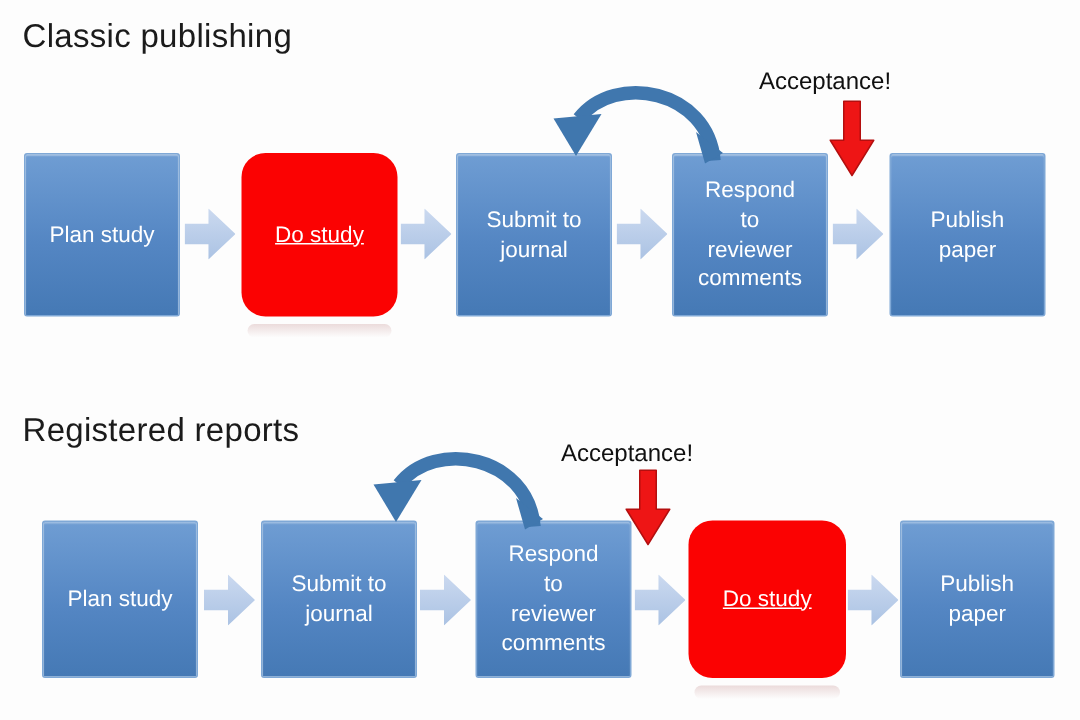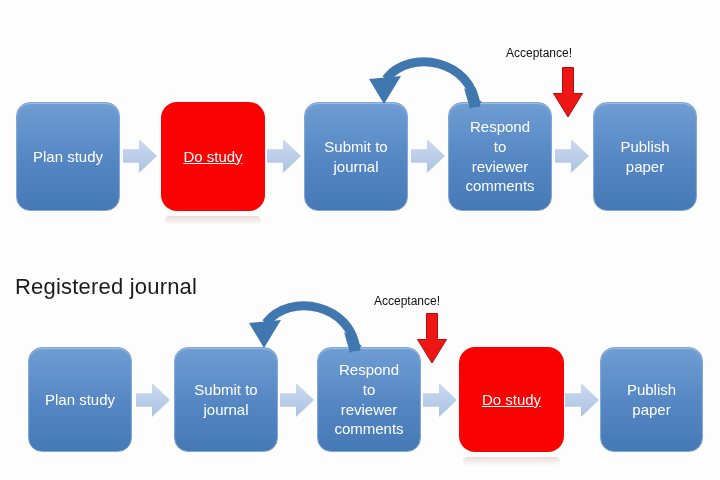--- a/index.html
+++ b/index.html
@@ -17,21 +17,21 @@
   }
   .title {
     position: absolute;
     font-size: 22px;
     letter-spacing: 0.2px;
     color: var(--title_text, #1b1b1b);
     white-space: nowrap;
   }
   .box {
     position: absolute;
-    border-radius: 14px;
+    border-radius: 2px;
     display: flex;
     align-items: center;
     justify-content: center;
     text-align: center;
     color: var(--box_text, #ffffff);
     font-size: 15px;
     line-height: 1.32;
     white-space: pre-line;
     padding: 2px 4px;
     box-sizing: border-box;
@@ -58,30 +58,31 @@
     height: 36px;
     background: linear-gradient(180deg, #ccdaf0 0%, var(--flow_arrow, #aac2e3) 100%);
     clip-path: polygon(0 31%, 47% 31%, 47% 3%, 100% 50%, 47% 97%, 47% 69%, 0 69%);
   }
   .loop, .redarrow {
     position: absolute;
     overflow: visible;
   }
   .acc {
     position: absolute;
-    font-size: 12px;
+    font-size: 16px;
     color: #101010;
     white-space: nowrap;
   }
 </style>
 </head>
 <body>
 
 <div class="canvas">
 
+  <div class="title" style="left:15px; top:11px;">Classic publishing</div>
 
   <div class="box blue" style="left:16px; top:102px; width:104px; height:109px;">Plan study</div>
   <div class="box red" style="left:161px; top:102px; width:104px; height:109px;">Do study</div>
   <div class="refl" style="left:165px; top:216px; width:96px;"></div>
   <div class="box blue" style="left:304px; top:102px; width:104px; height:109px;">Submit to
 journal</div>
   <div class="box blue" style="left:448px; top:102px; width:104px; height:109px;">Respond
 to
 reviewer
 comments</div>
@@ -97,21 +98,21 @@
     <path d="M 116 61 C 112 14, 50 2, 26 33" fill="none" stroke="var(--loop_arrow, #4077ae)" stroke-width="9"></path>
     <polygon points="24,58 9,33 41,30" fill="var(--loop_arrow, #4077ae)"></polygon>
     <polygon points="104,42 122,56 110,63" fill="var(--loop_arrow, #4077ae)"></polygon>
   </svg>
 
   <div class="acc" style="left:506px; top:46px;">Acceptance!</div>
   <svg class="redarrow" style="left:553px; top:67px;" width="30" height="51" viewBox="0 0 30 51">
     <polygon points="9.5,0.5 20.5,0.5 20.5,26.5 29.5,26.5 15,50 0.5,26.5 9.5,26.5" fill="var(--acceptance_arrow, #ee1515)" stroke="#b40f0f" stroke-width="1" stroke-linejoin="round"></polygon>
   </svg>
 
-  <div class="title" style="left:15px; top:274px;">Registered journal</div>
+  <div class="title" style="left:15px; top:274px;">Registered reports</div>
 
   <div class="box blue" style="left:28px; top:347px; width:104px; height:105px;">Plan study</div>
   <div class="box blue" style="left:174px; top:347px; width:104px; height:105px;">Submit to
 journal</div>
   <div class="box blue" style="left:317px; top:347px; width:104px; height:105px;">Respond
 to
 reviewer
 comments</div>
   <div class="box red" style="left:459px; top:347px; width:105px; height:105px;">Do study</div>
   <div class="refl" style="left:463px; top:457px; width:97px;"></div>

